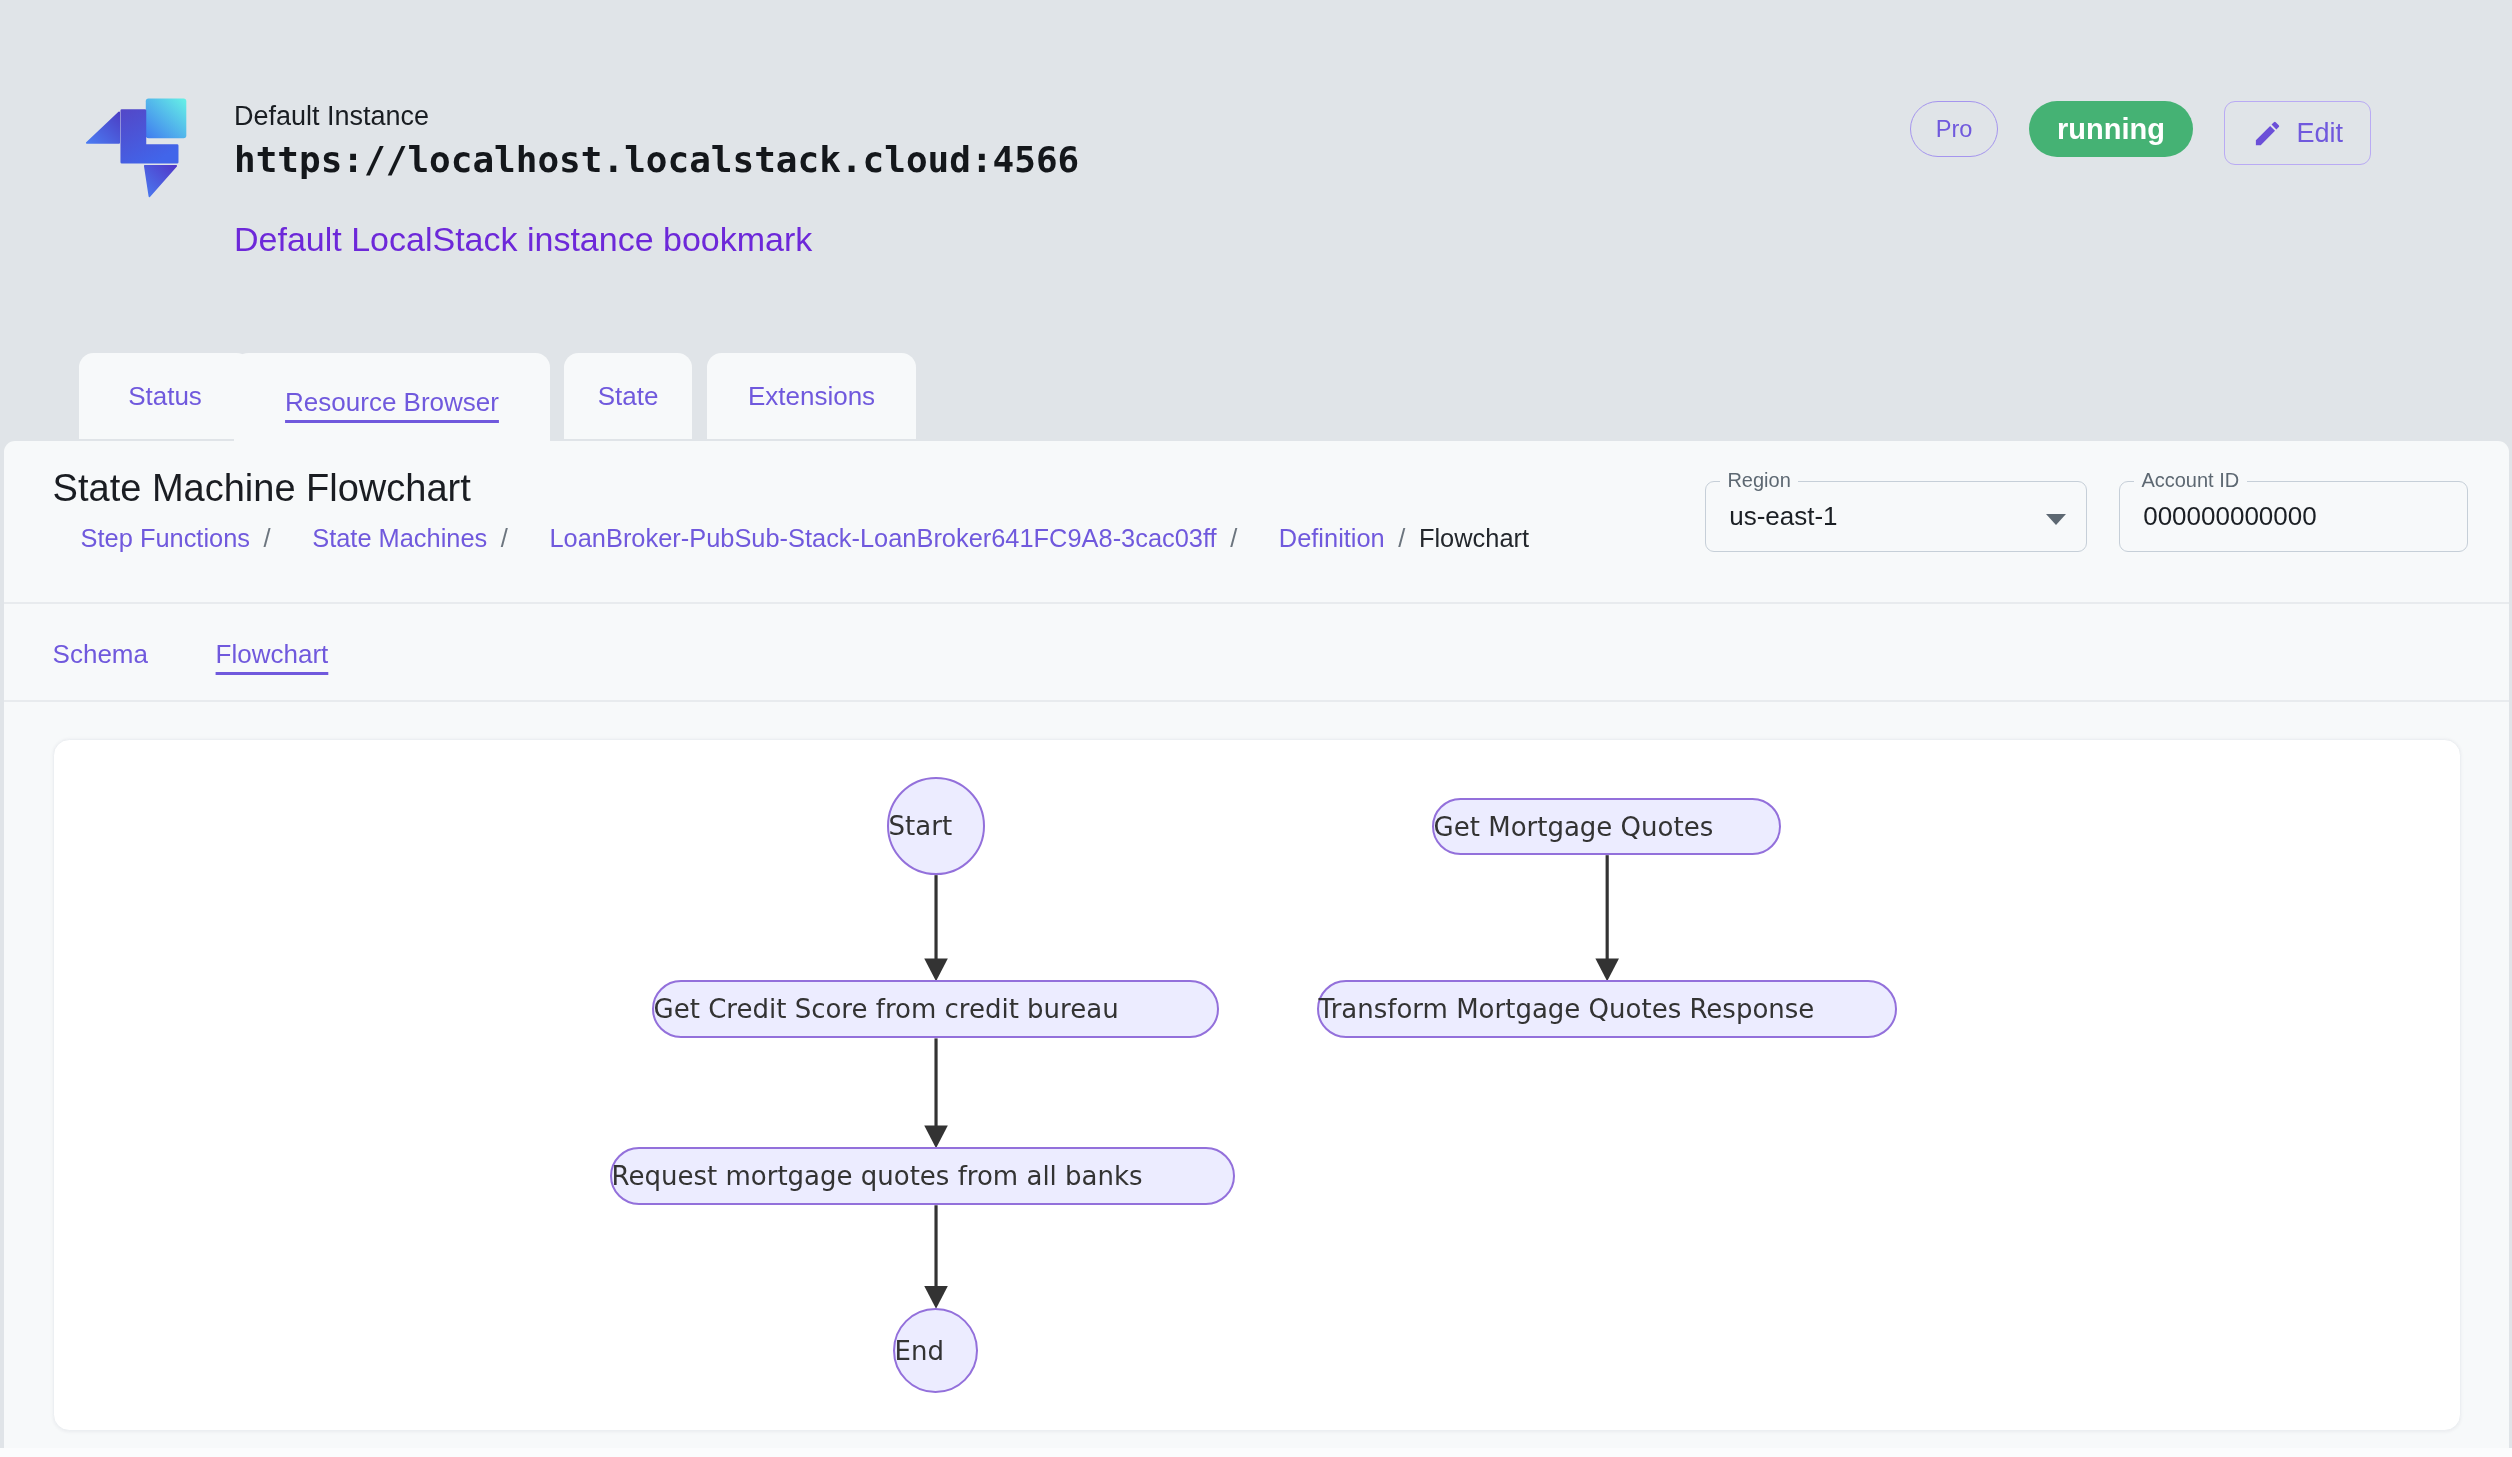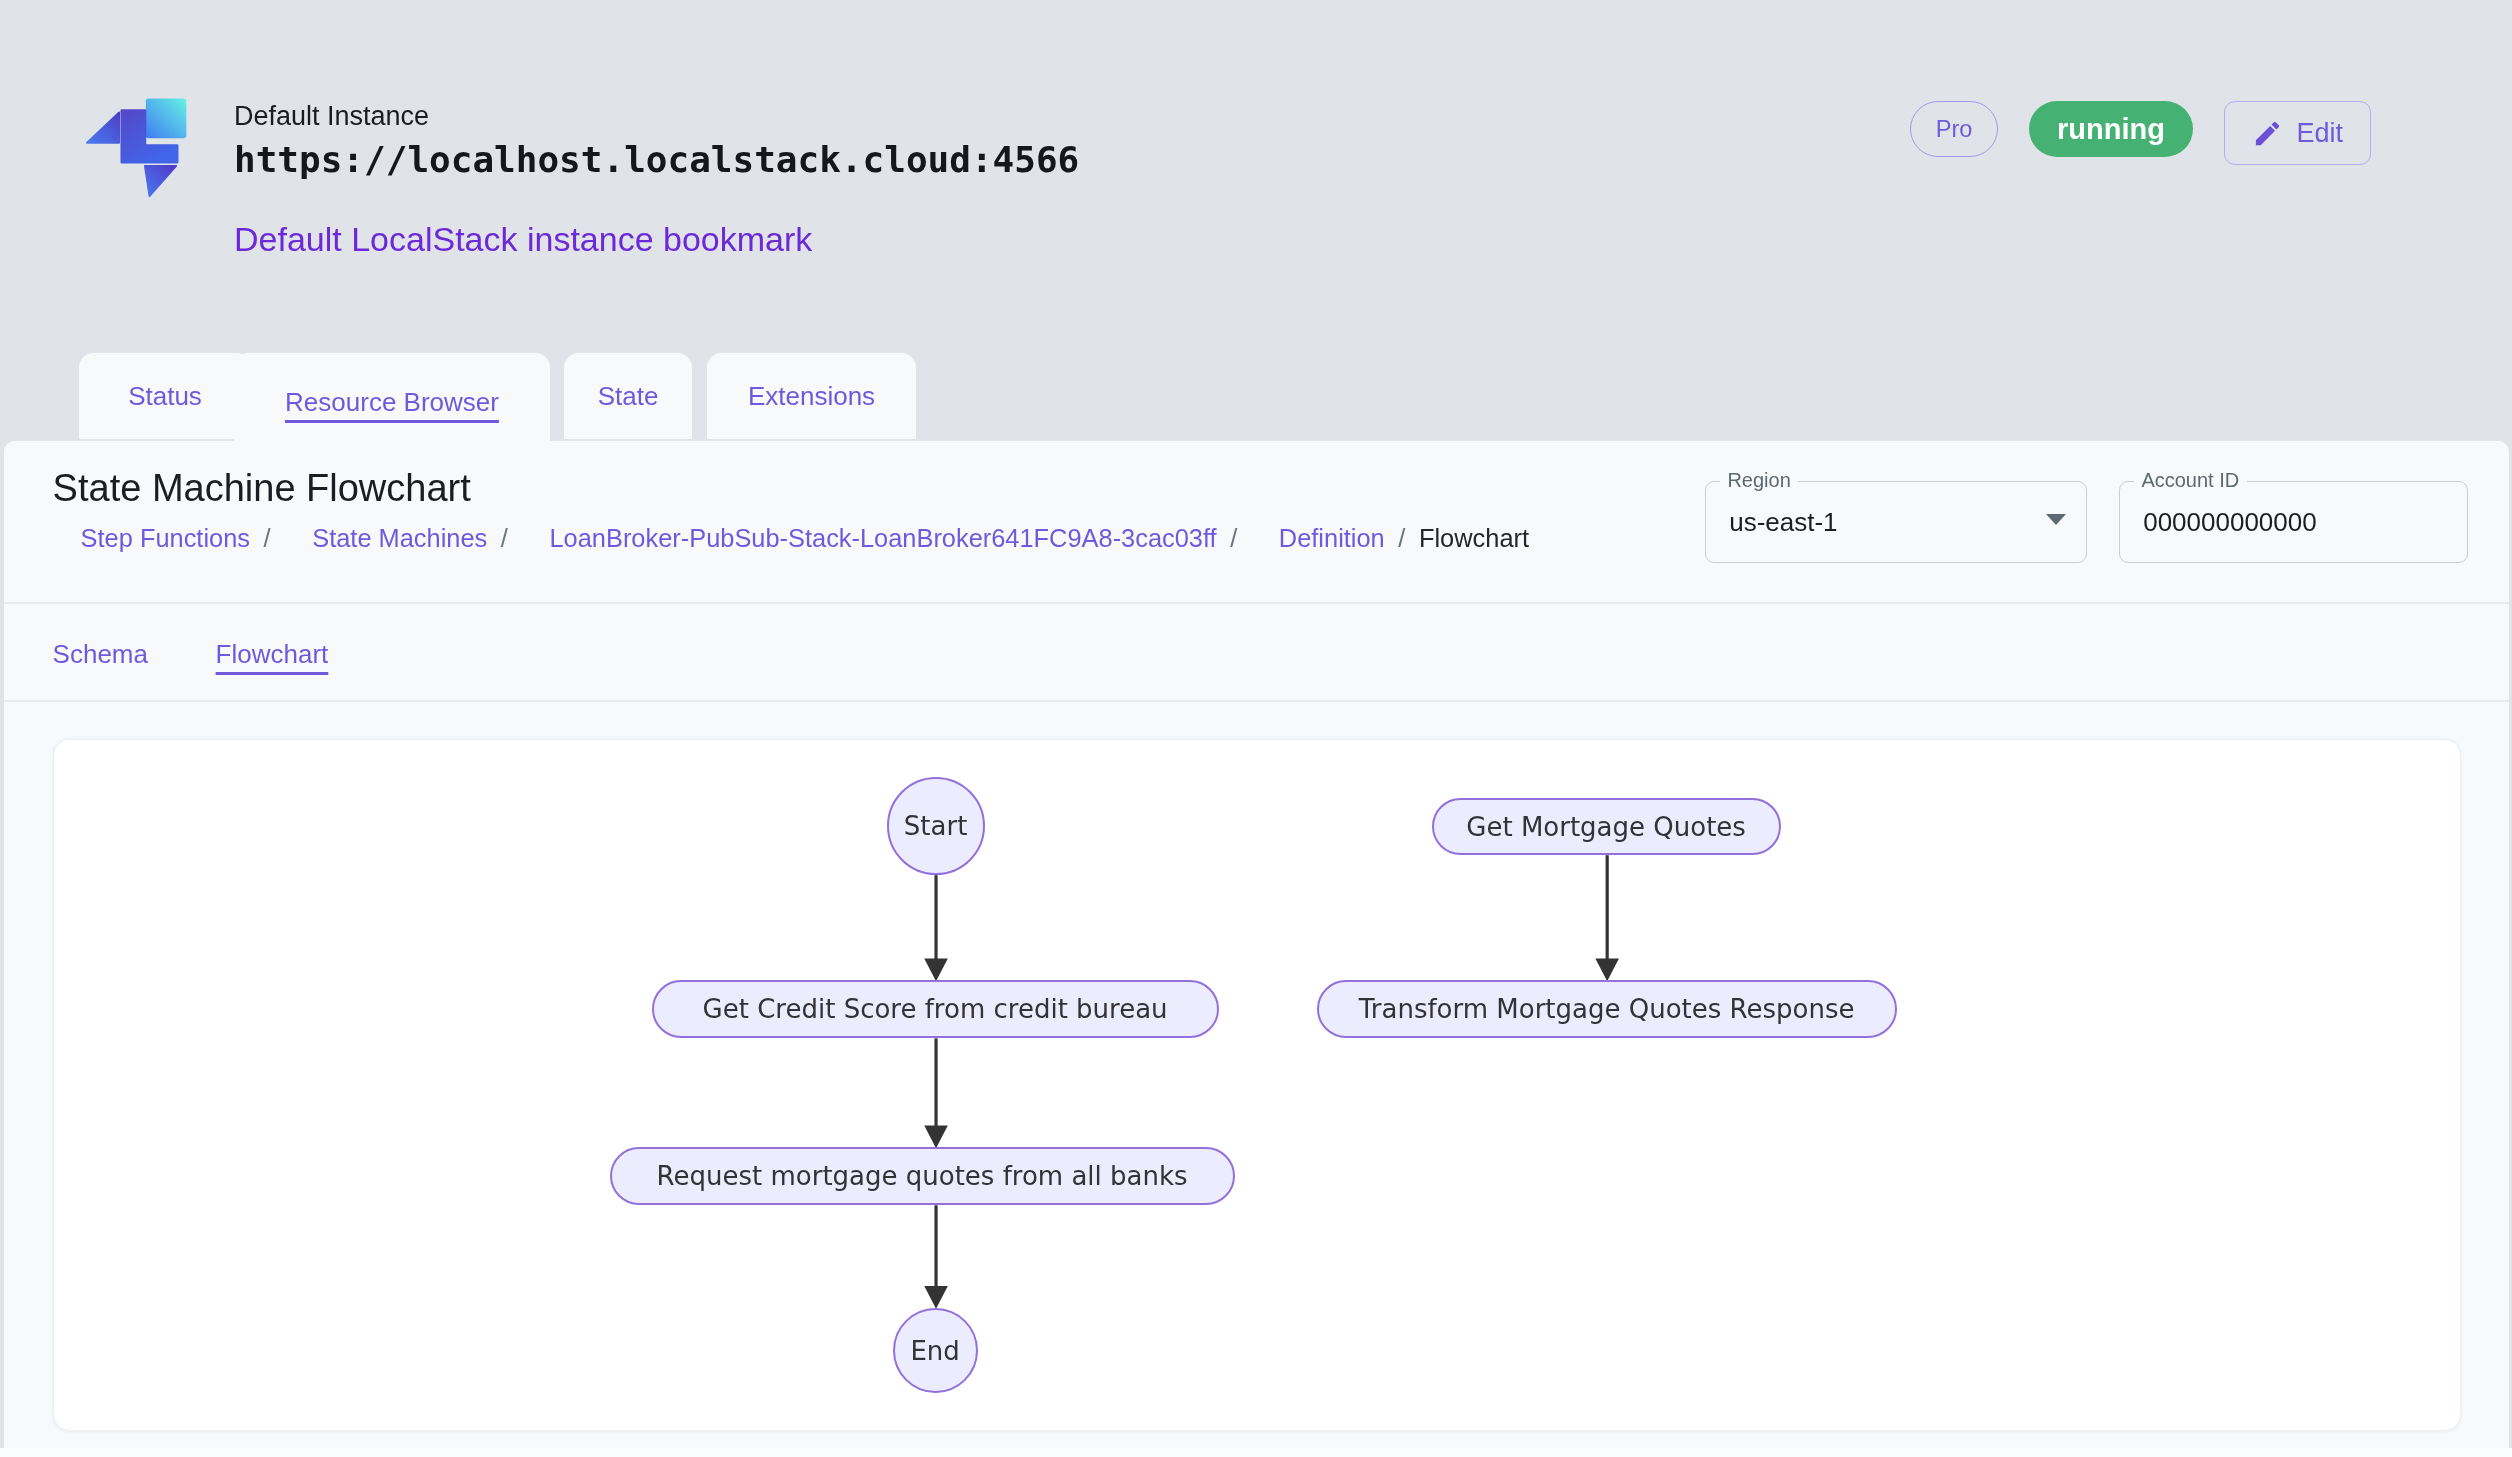--- a/index.html
+++ b/index.html
@@ -28,41 +28,41 @@
   .tab-ext { left:707px; width:209px; }
 
   
   .panel { position:absolute; left:3.6px; top:441px; width:2505px; height:1016px; background:#f7f9fa; border-radius:11px 11px 0 0; z-index:1; }
   .page-title { position:absolute; left:49px; top:25.4px; font-size:38px; line-height:45px; color:#1a1d22; }
   .breadcrumb { position:absolute; left:49px; top:83px; font-size:25.4px; display:flex; align-items:center; gap:13.6px; white-space:nowrap; }
   .breadcrumb .bc-link { color:#7059dd; cursor:pointer;margin-left:28px; }
   .breadcrumb .bc-sep { color:#6c757e; }
   .breadcrumb .bc-current { color:#23272c; }
 
-  .field { position:absolute; top:40px; height:82px; border:1.8px solid #c6cfd8; border-radius:9px; }
+  .field { position:absolute; top:40px; height:71px; border:1.8px solid #c6cfd8; border-radius:9px; }
   .field-region { left:1701px; width:382px; cursor:pointer; }
   .field-account { left:2115px; width:349px; }
   .field-label { position:absolute; top:-12.7px; left:14.5px; background:#f7f9fa; padding:0 7.3px; font-size:20px; color:#5d6872; line-height:23.6px; }
   .field-value { position:absolute; left:23.6px; top:0; height:100%; display:flex; align-items:center; font-size:26px; color:#1b1f24; }
   .caret { position:absolute; right:20px; top:32px; width:0; height:0; border-left:10px solid transparent; border-right:10px solid transparent; border-top:11.8px solid #5d6872; }
   .account-input { position:absolute; left:0; top:0; width:100%; height:100%; border:none; background:transparent; outline:none; padding:0 23.6px; font-size:26px; color:#1b1f24; font-family:"Liberation Sans", sans-serif; }
 
   .divider { position:absolute; left:0; width:100%; height:1.8px; background:#e8ebee; }
   .divider-1 { top:161px; }
   .divider-2 { top:259px; }
 
   .subtab { position:absolute; top:192px; height:42px; display:flex; align-items:center; font-size:26px; color:#7059dd; cursor:pointer; }
   .subtab-schema { left:49px; }
   .subtab-flowchart { left:212px; }
   .subtab.active { text-decoration:underline; text-decoration-thickness:2.7px; text-underline-offset:9px; }
 
   
   .card { position:absolute; left:49px; top:298px; width:2408px; height:692px; background:#ffffff; border:0.9px solid #eceff2; border-radius:16.3px; box-shadow:0 0.9px 3.6px rgba(30,40,60,0.06); }
   .edges { position:absolute; left:0; top:0; width:2408px; height:692px; }
-  .node { position:absolute; display:flex; align-items:center; justify-content:center; background:#ECECFF; border:2.3px solid #9370DB; color:#333333; font-family:"DejaVu Sans", sans-serif; font-size:26px; text-align:center; }
+  .node { position:absolute; display:flex; align-items:center; justify-content:flex-start; background:#ECECFF; border:2.3px solid #9370DB; color:#333333; font-family:"DejaVu Sans", sans-serif; font-size:26px; text-align:center; }
   .node.circle { border-radius:50%; }
   .node.stadium { border-radius:30px; }
   .n-start { left:833px; top:37px; width:98px; height:98px; }
   .n-quotes { left:1378px; top:58px; width:349px; height:57px; }
   .n-credit { left:598px; top:240px; width:567px; height:58px; }
   .n-transform { left:1263px; top:240px; width:580px; height:58px; }
   .n-request { left:556px; top:407px; width:625px; height:58px; }
   .n-end { left:839px; top:568px; width:85px; height:85px; }
 
   .bottom-strip { position:absolute; left:0; top:1448px; width:2512px; height:9px; background:#fbfcfd; z-index:3; }

